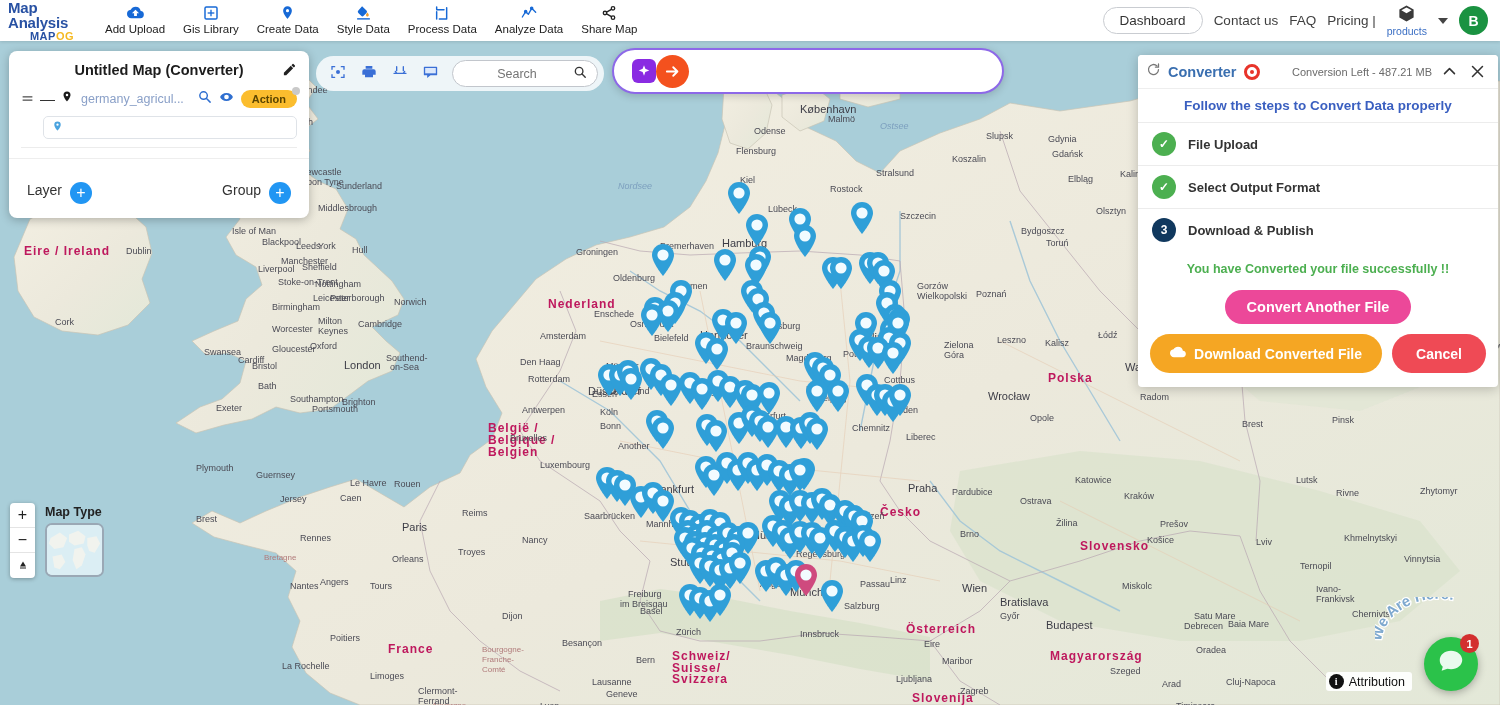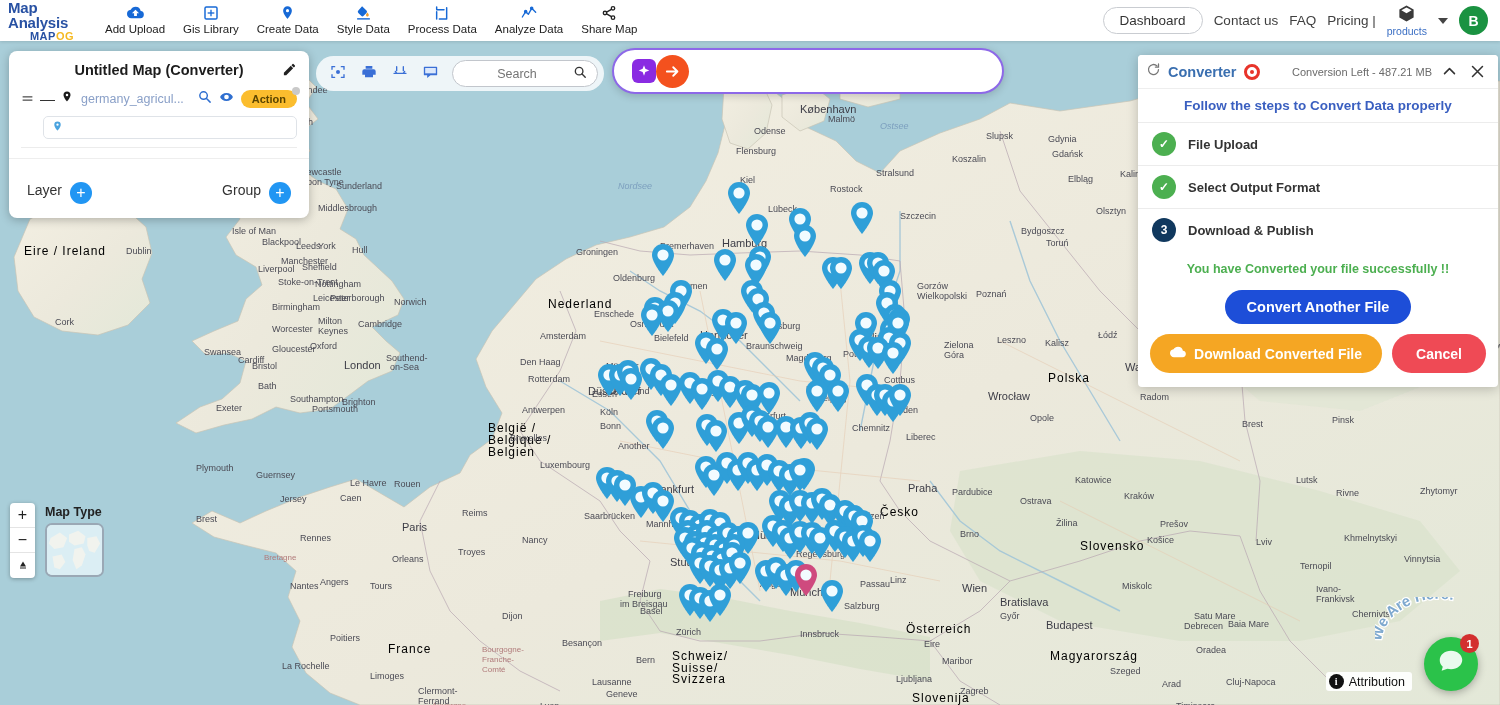--- a/index.html
+++ b/index.html
@@ -64,21 +64,21 @@
   }
   .map svg { display:block; }
   .maplabel {
     position:absolute; font-family:"Liberation Sans", sans-serif;
     color:#6a6a74; pointer-events:none; white-space:nowrap;
   }
   .maplabel.city { color:#4b4b55; font-size:9px; }
   .maplabel.big  { color:#3c3c46; font-size:11px; }
   .maplabel.wat  { color:#7c9fbe; font-size:9px; font-style:italic; }
   .maplabel.reg  { color:#b07a7a; font-size:8px; }
-  .maplabel.ctry { color:#000000; font-size:12px; letter-spacing:1px; }
+  .maplabel.ctry { color:#be185d; font-size:12px; letter-spacing:1px;font-weight:bold; }
 
   .pin { position:absolute; width:26px; height:34px; pointer-events:none; }
 
   
   .leftpanel {
     position:absolute; top:51px; left:9px; width:300px;
     background:#fff; border-radius:8px; z-index:50;
     box-shadow:0 2px 10px rgba(0,0,0,.25); overflow:hidden;
   }
   .lp-title {
@@ -190,21 +190,21 @@
   }
   .step .badge.ok { background:#4caf50; }
   .step .badge.num { background:#10385e; }
   .step .slbl { font-size:13px; color:#333; font-weight:600; }
   .conv-succ {
     text-align:center; font-size:12.5px; color:#4caf50; font-weight:bold;
     padding:11px 6px 4px 6px;
   }
   .conv-btns { padding:4px 12px 14px 12px; }
   .bigbtn {
-    display:block; margin:6px auto 0 auto; background:#1d4ed8; color:#fff;
+    display:block; margin:6px auto 0 auto; background:#ec4899; color:#fff;
     border:none; border-radius:20px; padding:9px 22px; font-size:14.5px;
     font-weight:bold; cursor:pointer; font-family:"Liberation Sans",sans-serif;
   }
   .rowbtns { display:flex; gap:10px; margin-top:10px; }
   .dlbtn {
     flex:1; background:#f5a623; color:#fff; border:none; border-radius:20px;
     padding:10px 8px; font-size:14px; font-weight:bold; cursor:pointer;
     display:flex; align-items:center; justify-content:center; gap:8px;
     font-family:"Liberation Sans",sans-serif;
   }

